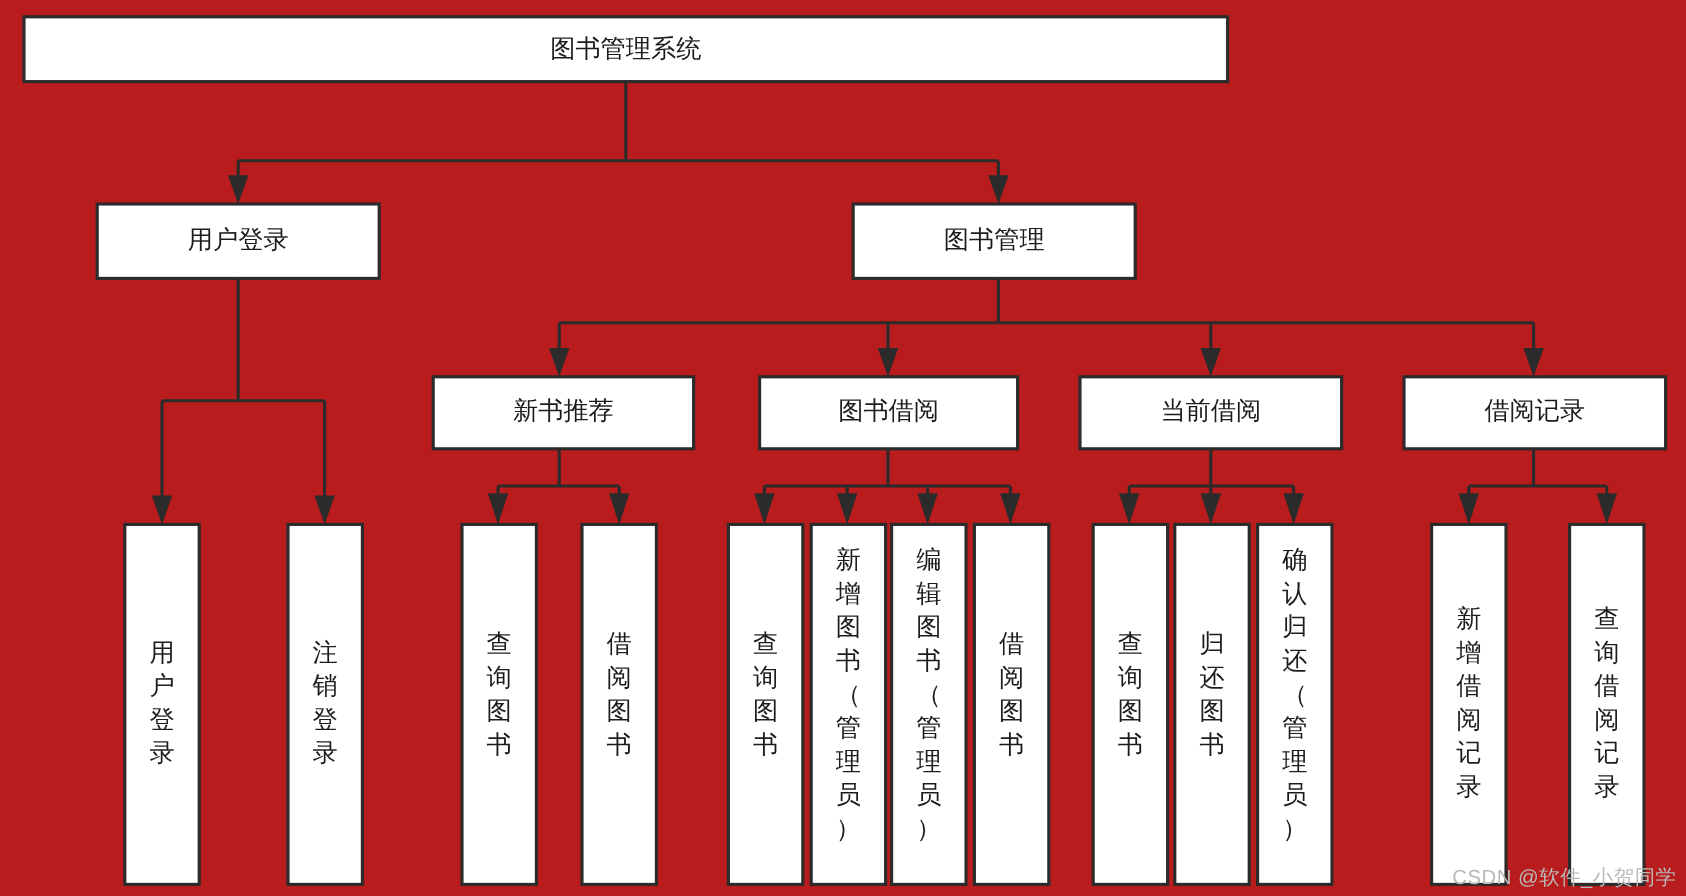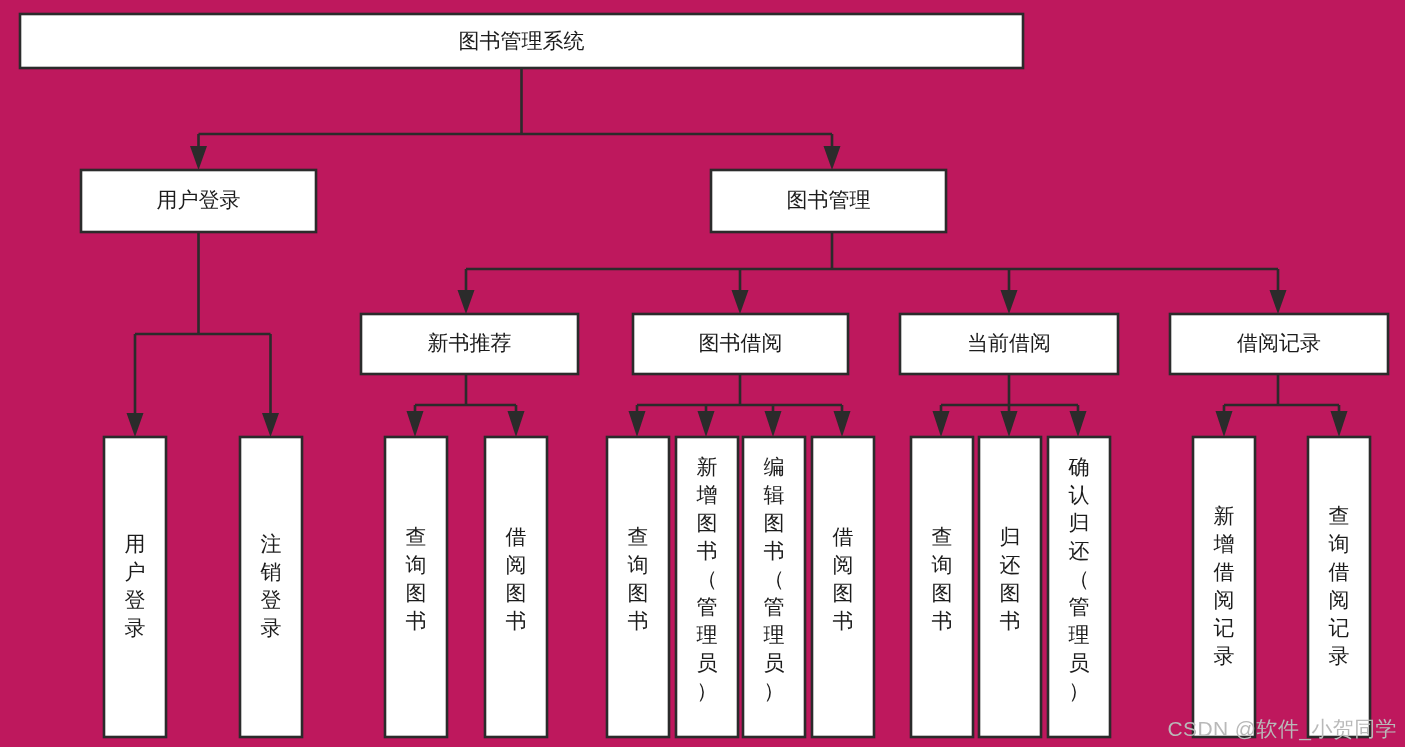--- a/index.html
+++ b/index.html
@@ -10,21 +10,21 @@
   body {
     font-family: "Liberation Sans", "DejaVu Sans", sans-serif;
     width: 1405px;
     height: 747px;
     overflow: hidden;
   }
   #diagram-root {
     position: relative;
     width: 1405px;
     height: 747px;
-    background: #be185d;
+    background: #b91c1c;
   }
   svg#flow-svg {
     position: absolute;
     left: 0;
     top: 0;
     width: 1405px;
     height: 747px;
   }
   .node-box {
     fill: #ffffff;
@@ -52,21 +52,21 @@
     font-family: "Liberation Sans", "DejaVu Sans", sans-serif;
     font-size: 21px;
     fill: #1c1c1c;
     text-anchor: middle;
   }
   .watermark {
     position: absolute;
     right: 8px;
     bottom: 4px;
     font-family: "Liberation Sans", "DejaVu Sans", sans-serif;
-    font-size: 21px;
+    font-size: 17px;
     color: #b9b9b9;
     letter-spacing: 0.4px;
     white-space: nowrap;
     user-select: none;
   }
 </style>
 </head>
 <body>
 
 <div id="diagram-root">

